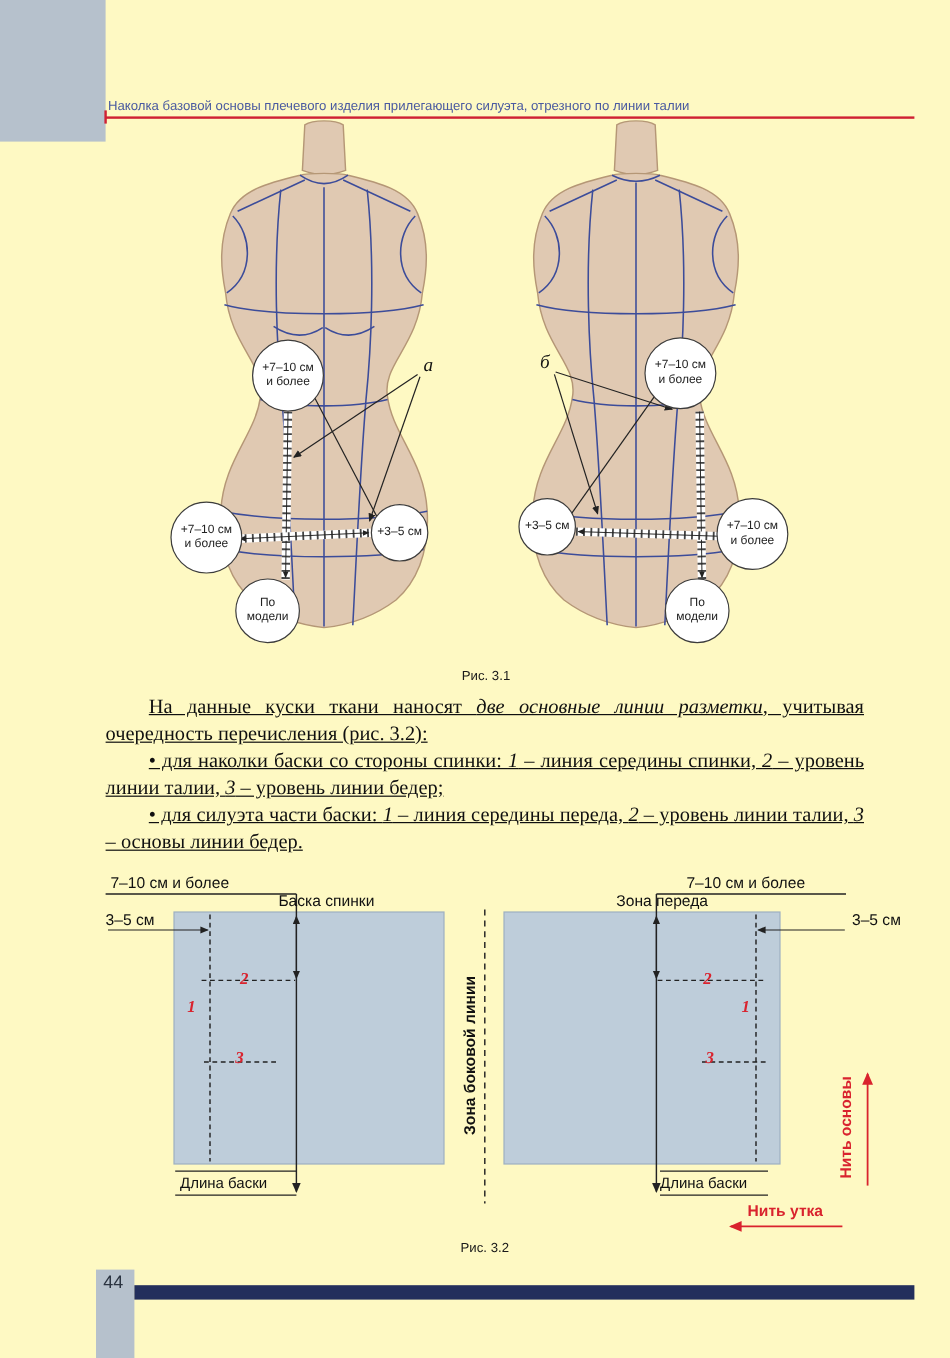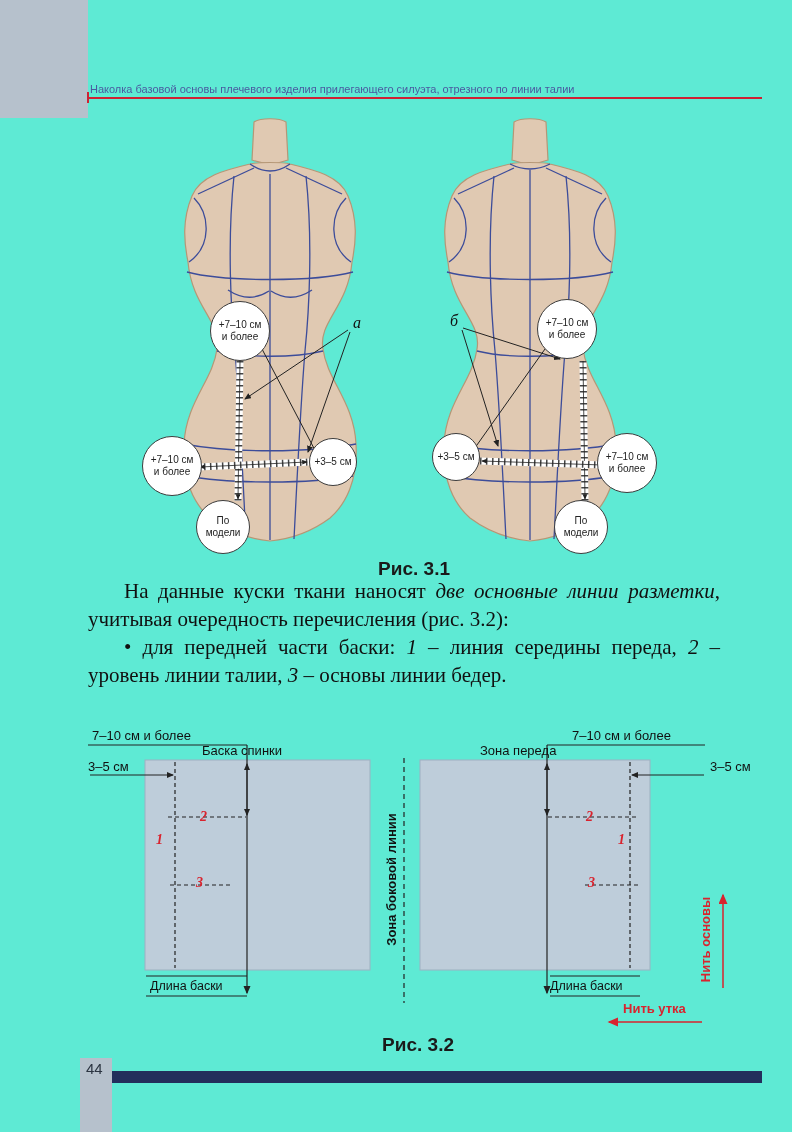--- a/index.html
+++ b/index.html
@@ -1,42 +1,42 @@
 <!DOCTYPE html>
 <html><head>
 <meta charset="utf-8">
 <style>
   html,body{margin:0;padding:0;background:#888;}
-  .page{position:relative;width:792px;height:1132px;background:#5eead4;
+  .page{position:relative;width:792px;height:1132px;background:#fef9c3;
         font-family:"Liberation Sans",sans-serif;overflow:hidden;margin:0 auto;}
   
   .corner-box{position:absolute;left:0;top:0;width:88px;height:118px;background:#b6c1cc;}
   .header-title{position:absolute;left:90px;top:83px;width:640px;font-size:11px;color:#4a5aa0;}
   .red-rule{position:absolute;left:88px;top:97px;width:674px;height:2px;background:#cf2133;}
   .red-tick{position:absolute;left:87px;top:92px;width:2px;height:11px;background:#cf2133;}
   
-  .fig31{position:absolute;left:130px;top:112px;width:550px;height:450px;}
+  .fig31{position:absolute;left:130px;top:94px;width:550px;height:450px;}
   .fig31 svg{position:absolute;left:0;top:0;}
   .circle-label{position:absolute;border:1.5px solid #3c3c3c;border-radius:50%;background:#fff;
         display:flex;align-items:center;justify-content:center;text-align:center;
         font-size:10px;line-height:1.18;color:#222;white-space:pre-line;box-sizing:border-box;}
   .letter-label{position:absolute;font-family:"Liberation Serif",serif;font-style:italic;
         font-size:16px;color:#111;}
-  .fig-caption{position:absolute;font-size:19px;color:#1a1a1a;text-align:right;font-weight:bold;}
+  .fig-caption{position:absolute;font-size:11px;color:#1a1a1a;text-align:center;}
   
   .bodytext{position:absolute;left:88px;top:578px;width:632px;
-        font-family:"Liberation Serif",serif;font-size:21px;line-height:1.33;
-        color:#101010;text-align:justify;}
+        font-family:"Liberation Serif",serif;font-size:17px;line-height:1.33;
+        color:#101010;text-align:justify;text-decoration:underline;}
   .bodytext p{margin:0;text-indent:36px;}
   .it{font-style:italic;}
   
   .fig32{position:absolute;left:80px;top:725px;width:700px;height:310px;}
   .fig32 svg{position:absolute;left:0;top:0;}
   .dim-label{position:absolute;font-size:13px;color:#111;}
-  .block-title{position:absolute;font-size:13px;color:#111;text-align:left;width:110px;}
+  .block-title{position:absolute;font-size:13px;color:#111;text-align:right;width:110px;}
   .red-num{position:absolute;font-family:"Liberation Serif",serif;font-style:italic;
         font-weight:bold;font-size:14px;color:#d9232e;}
   .bottom-label{position:absolute;font-size:12.5px;color:#111;width:96px;}
   .rot{transform:rotate(-90deg);}
   .zone-label{position:absolute;width:150px;text-align:center;font-size:13px;font-weight:600;color:#111;}
   .warp-label{position:absolute;width:110px;text-align:center;font-size:13px;font-weight:bold;color:#d9232e;}
   .weft-label{position:absolute;font-size:13px;font-weight:bold;color:#d9232e;}
   
   .footer-box{position:absolute;left:80px;top:1058px;width:32px;height:74px;background:#b6c1cc;}
   .page-number{position:absolute;left:86px;top:1060px;font-size:15px;color:#2b3441;}
@@ -152,21 +152,22 @@
 и более</div>
     <div class="circle-label" style="left:424px;top:388px;width:54px;height:54px;">По
 модели</div>
     <div class="letter-label" style="left:320px;top:200px;">б</div>
   </div>
 
   <div class="fig-caption" style="left:360px;top:558px;width:90px;">Рис. 3.1</div>
 
   <div class="bodytext">
     <p><span>На данные куски ткани наносят </span><span class="it">две основные линии разметки</span><span>, учитывая очередность перечисления (рис. 3.2):</span></p>
-    <p><span>• для передней части баски: </span><span class="it">1</span><span> – линия середины переда, </span><span class="it">2</span><span> – уровень линии талии, </span><span class="it">3</span><span> – основы линии бедер.</span></p>
+    <p><span>• для наколки баски со стороны спинки: </span><span class="it">1</span><span> – линия середины спинки, </span><span class="it">2</span><span> – уровень линии талии, </span><span class="it">3</span><span> – уровень линии бедер;</span></p>
+    <p><span>• для силуэта части баски: </span><span class="it">1</span><span> – линия середины переда, </span><span class="it">2</span><span> – уровень линии талии, </span><span class="it">3</span><span> – основы линии бедер.</span></p>
   </div>
 
   <div class="fig32">
     <svg width="700" height="310" viewBox="0 0 700 310">
       <defs>
         <marker id="ah32" orient="auto-start-reverse" markerWidth="9" markerHeight="8" refX="6" refY="3">
           <path d="M0,0 L7,3 L0,6 Z" fill="#222"></path>
         </marker>
         <marker id="ah32r" orient="auto-start-reverse" markerWidth="9" markerHeight="8" refX="6" refY="3">
           <path d="M0,0 L7,3 L0,6 Z" fill="#d9232e"></path>

